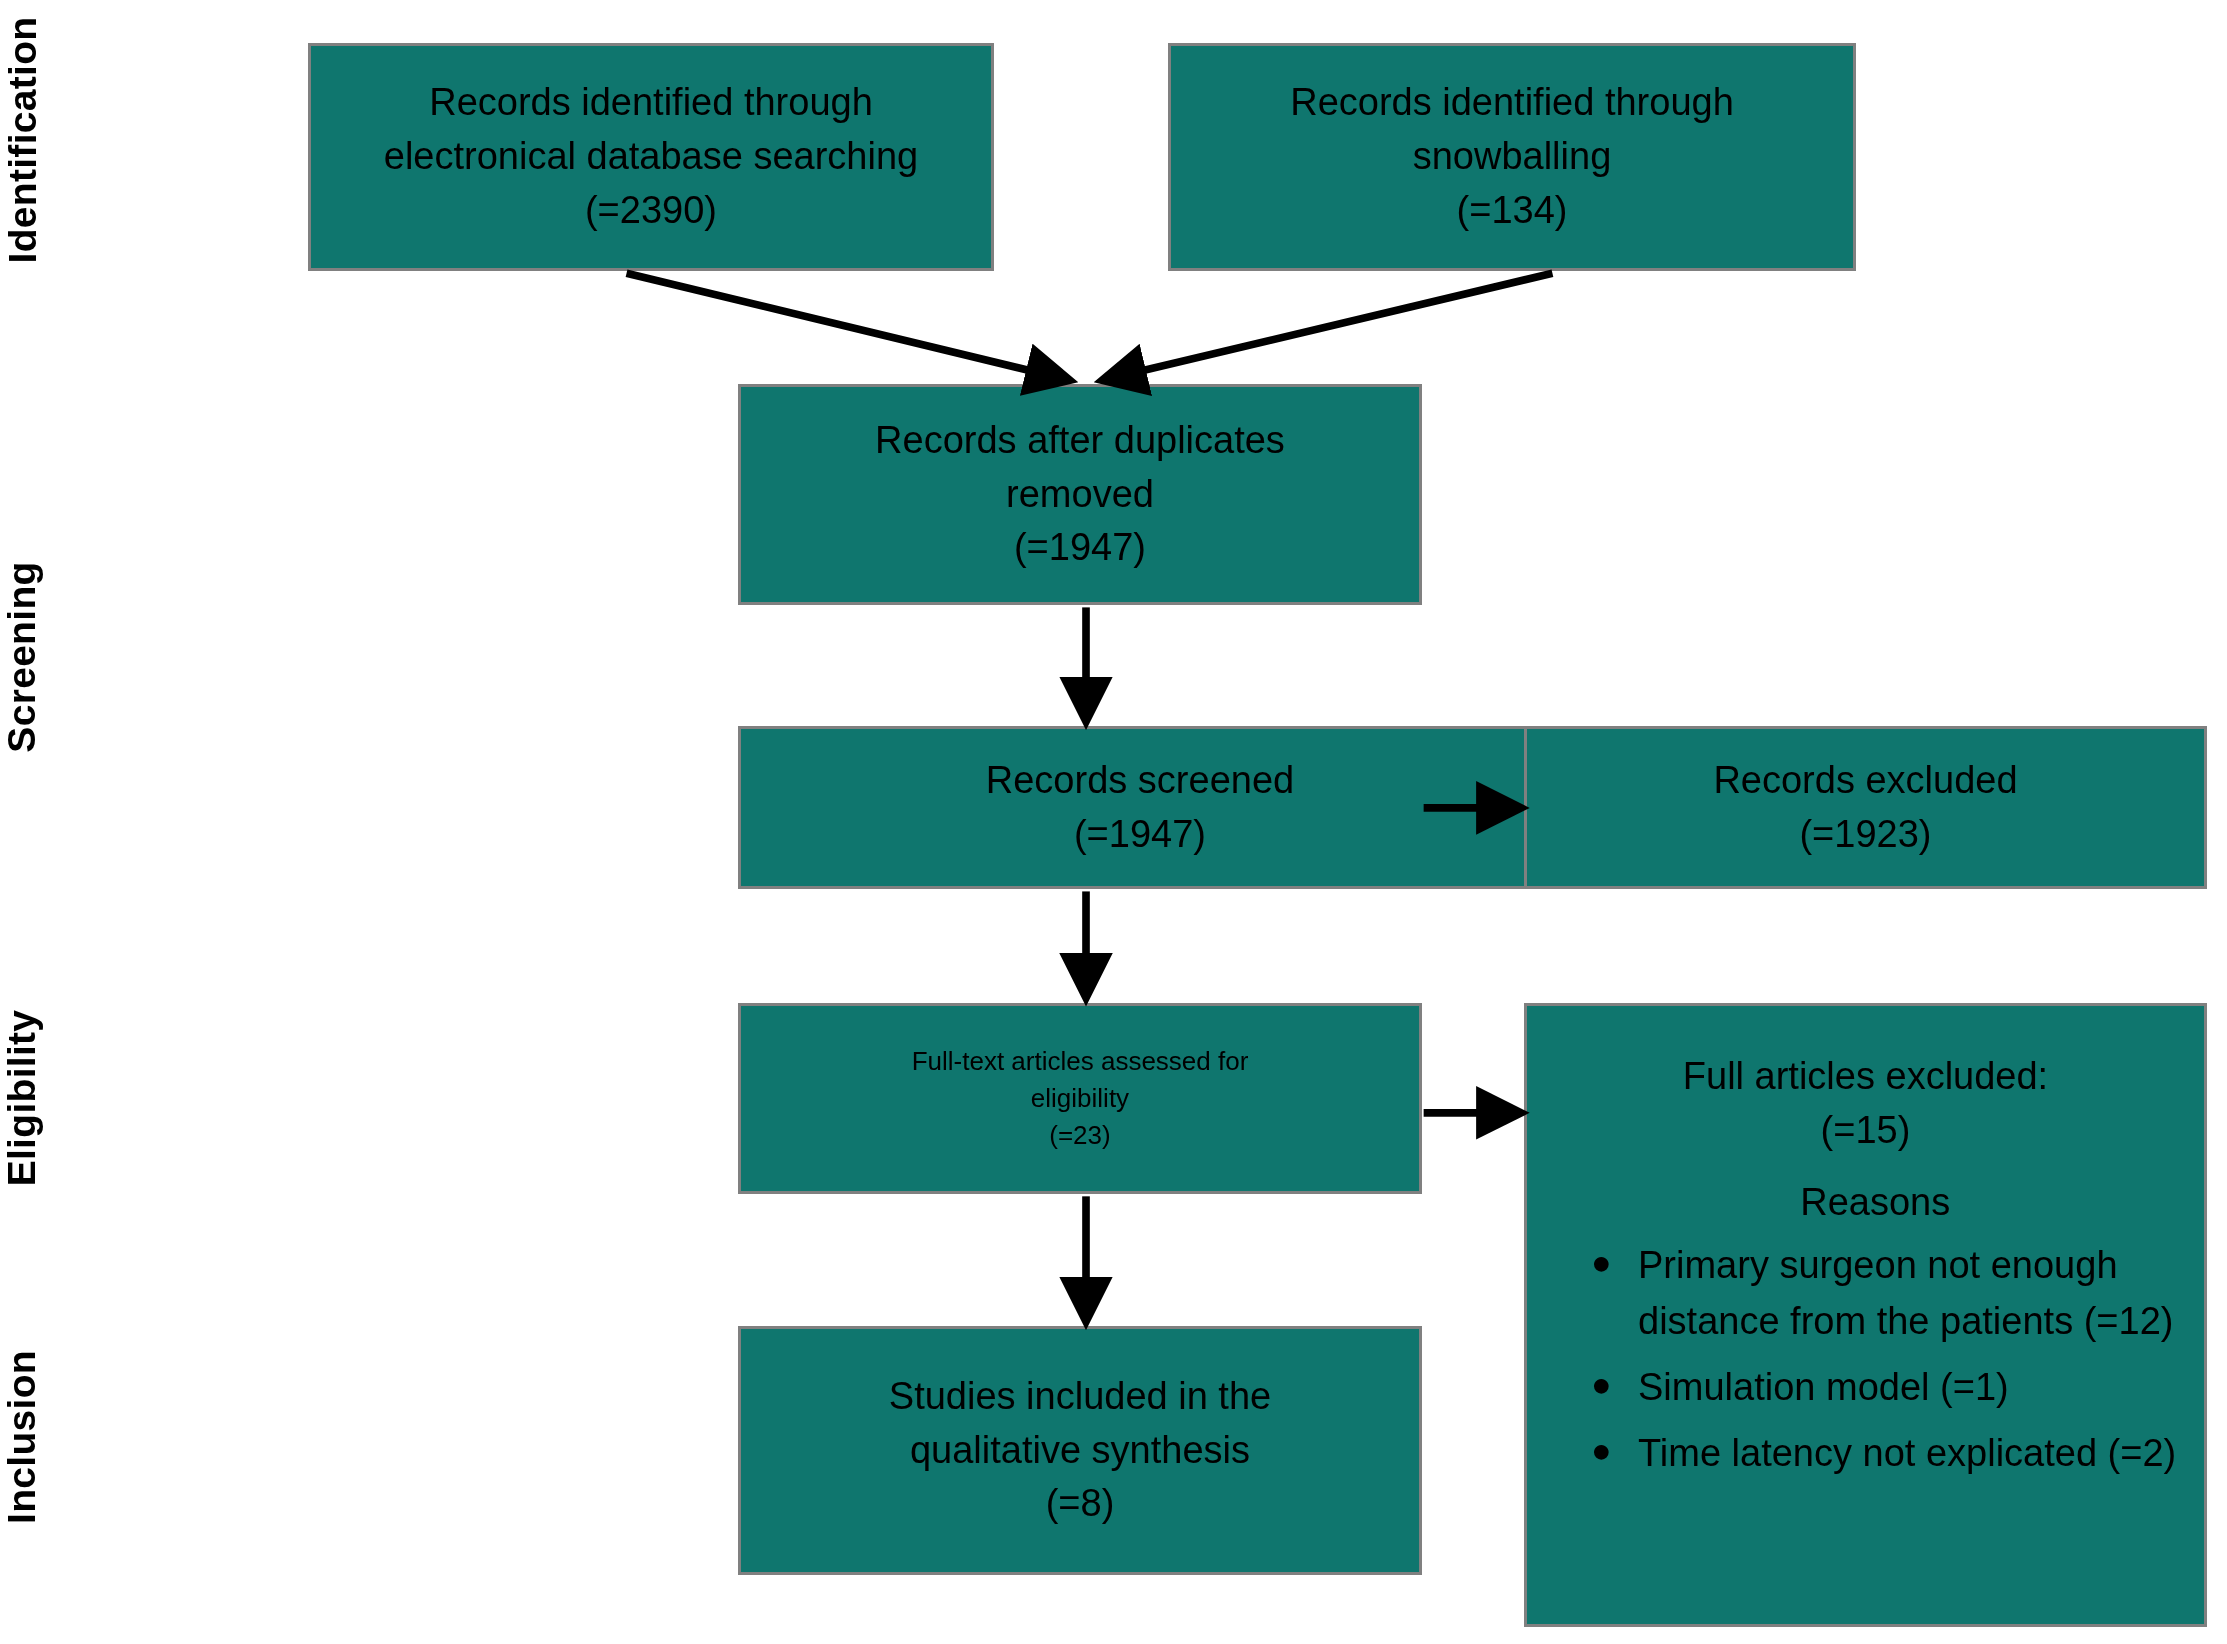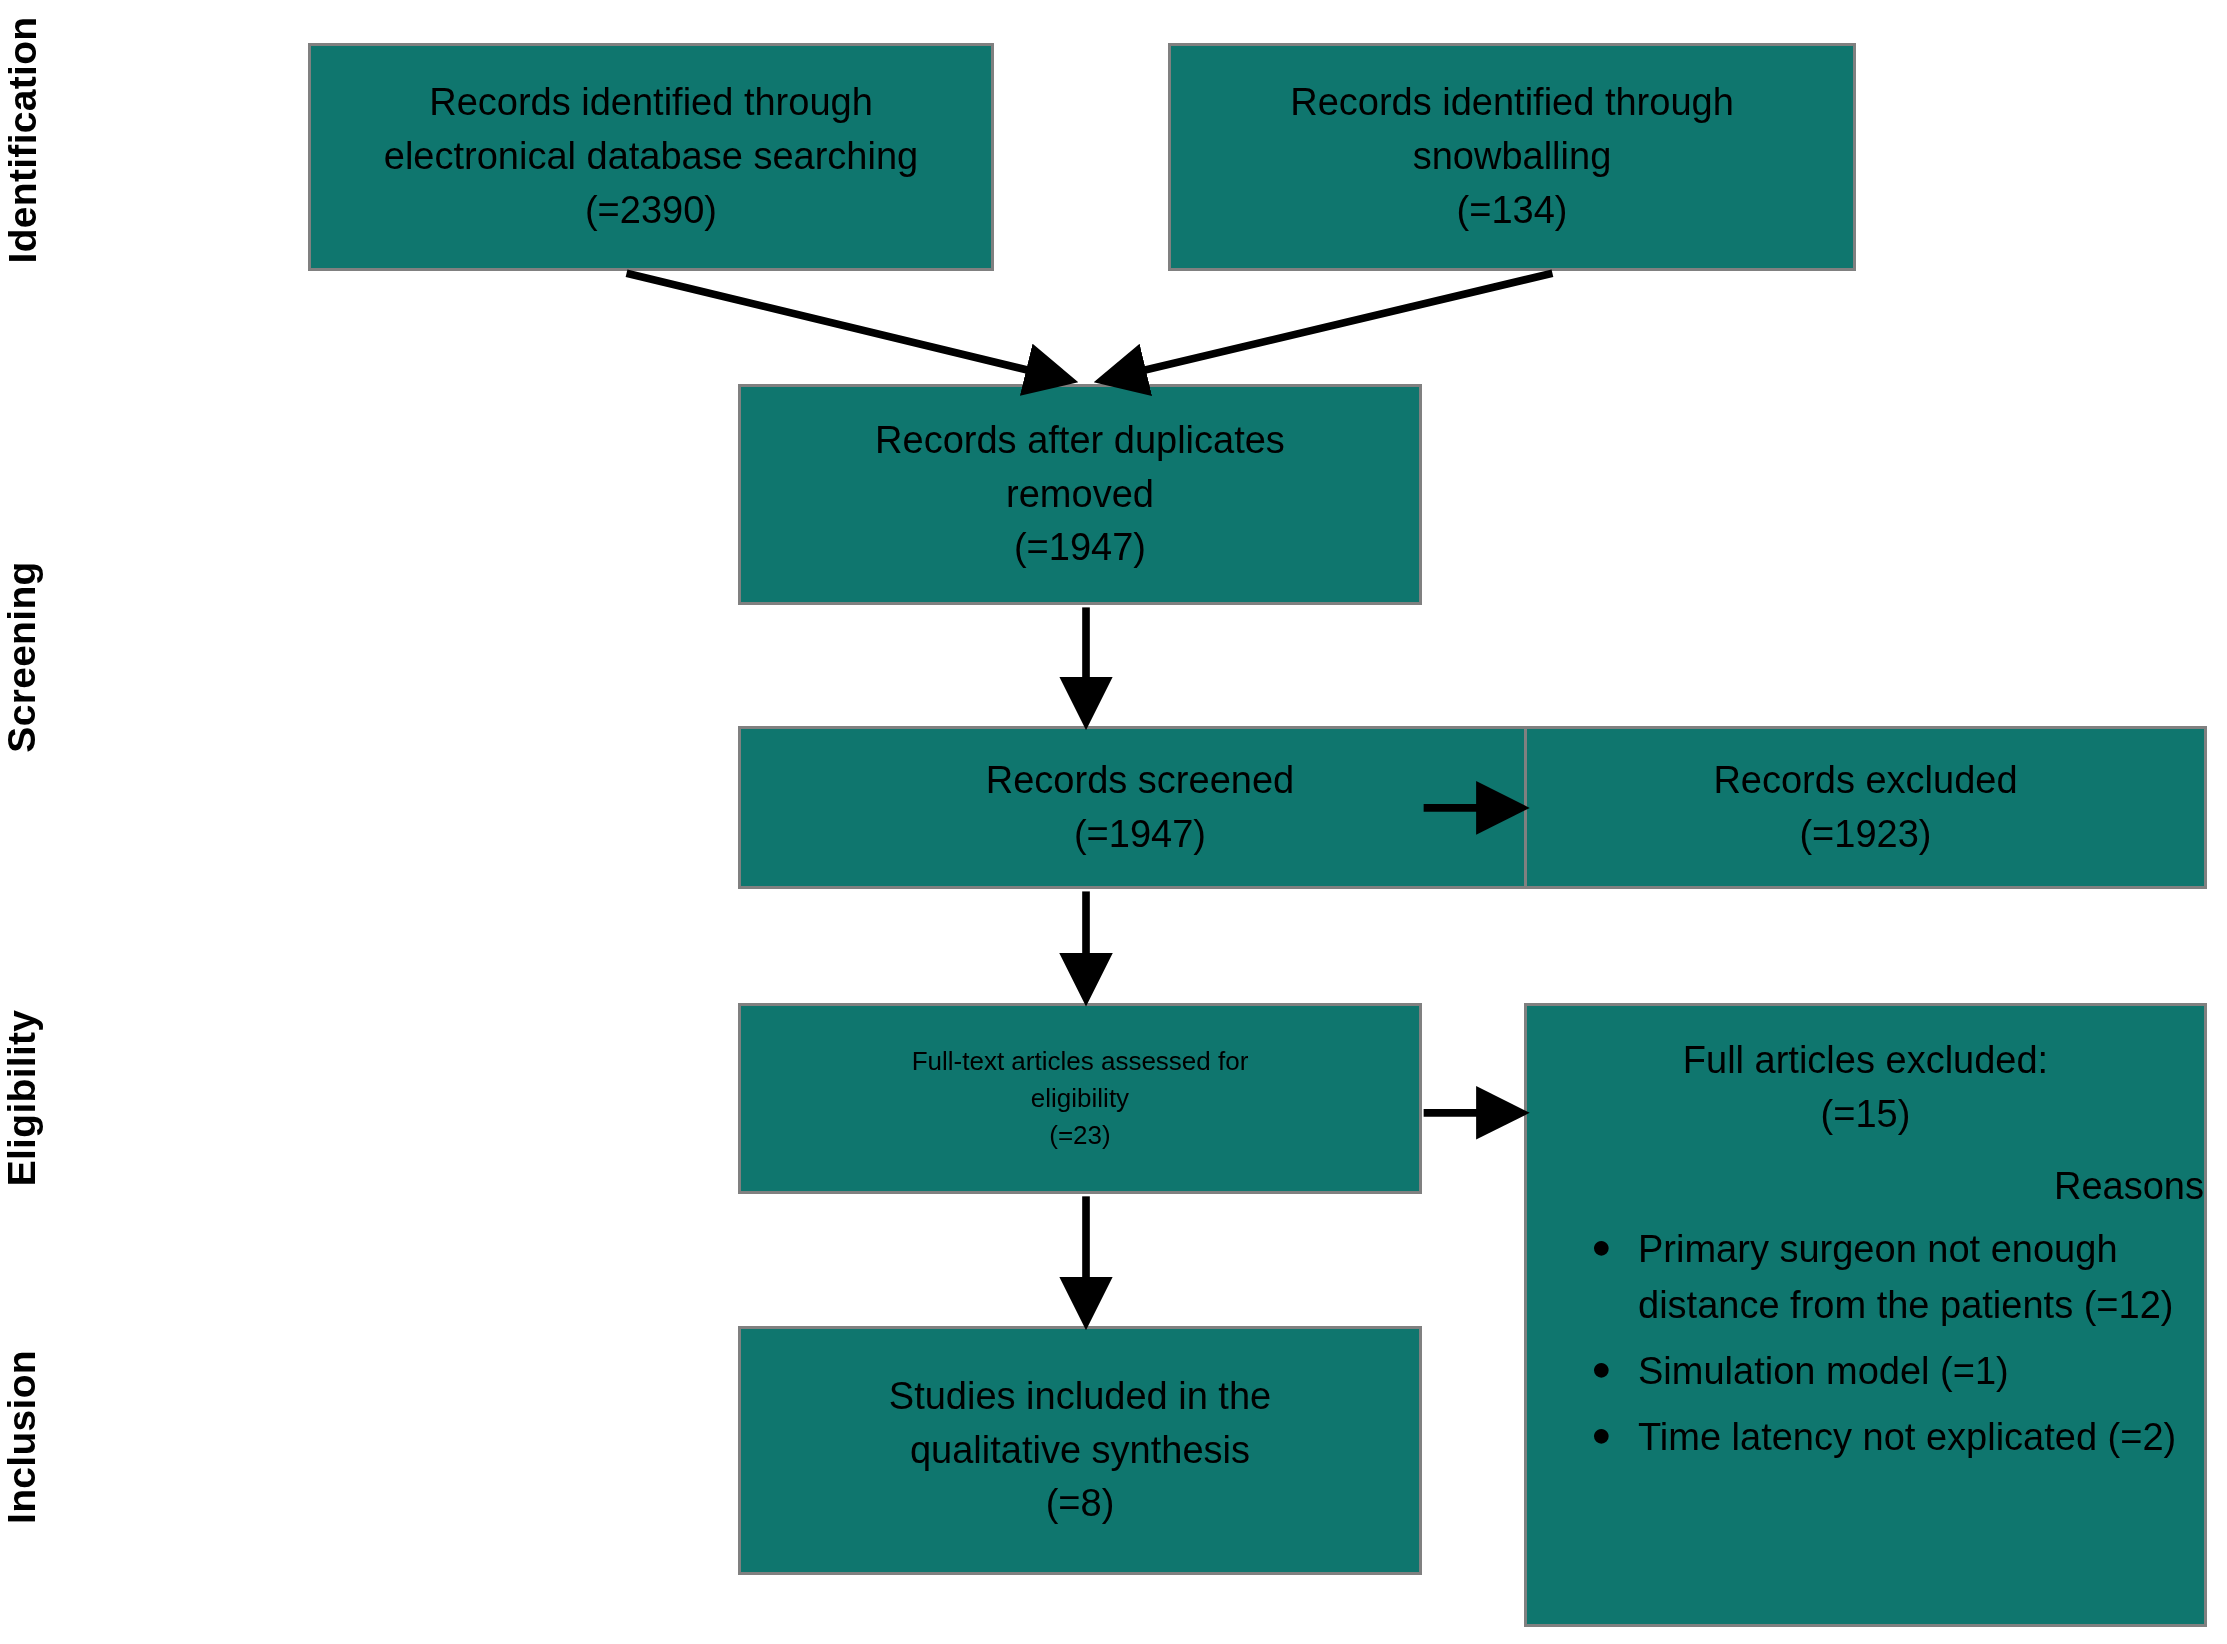--- a/index.html
+++ b/index.html
@@ -50,28 +50,28 @@
   }
   .flow-box .line {
     display: block;
     width: 100%;
   }
 
   
   .flow-box.with-list {
     justify-content: flex-start;
     align-items: stretch;
-    padding-top: 28px;
+    padding-top: 44px;
   }
   .flow-box.with-list .head {
     text-align: center;
     width: 100%;
   }
   .reasons-title {
-    text-align: right;
+    text-align: center;
     padding-left: 19.5px;
     margin-top: 18px;
   }
   ul.reasons {
     list-style: none;
     margin: 7px 0 0 0;
     padding: 0 21px 0 0;
   }
   ul.reasons li {
     position: relative;

